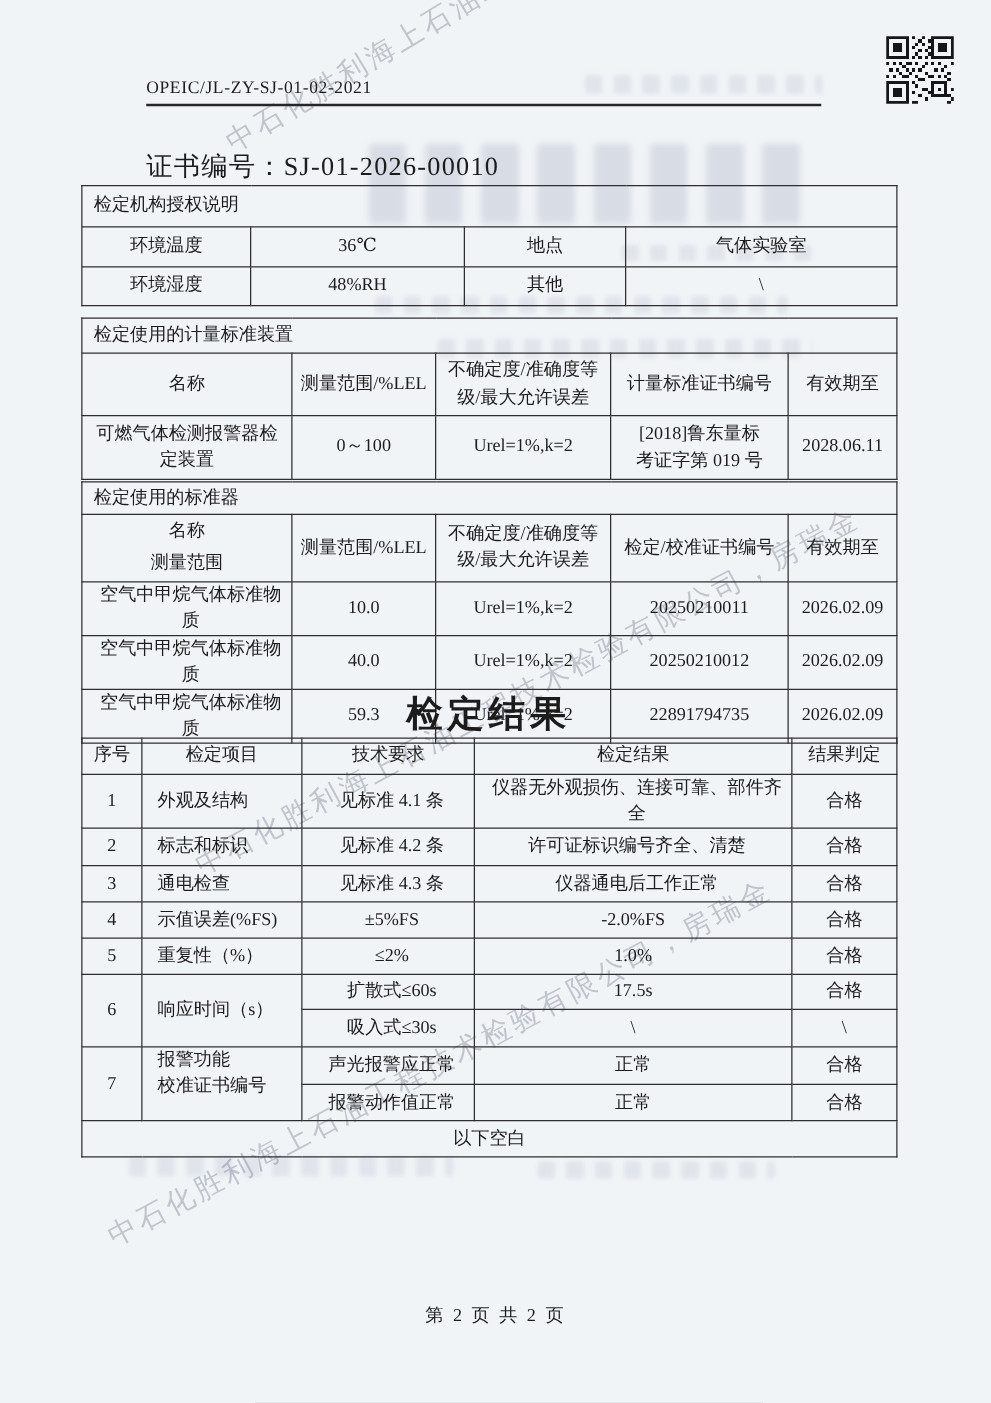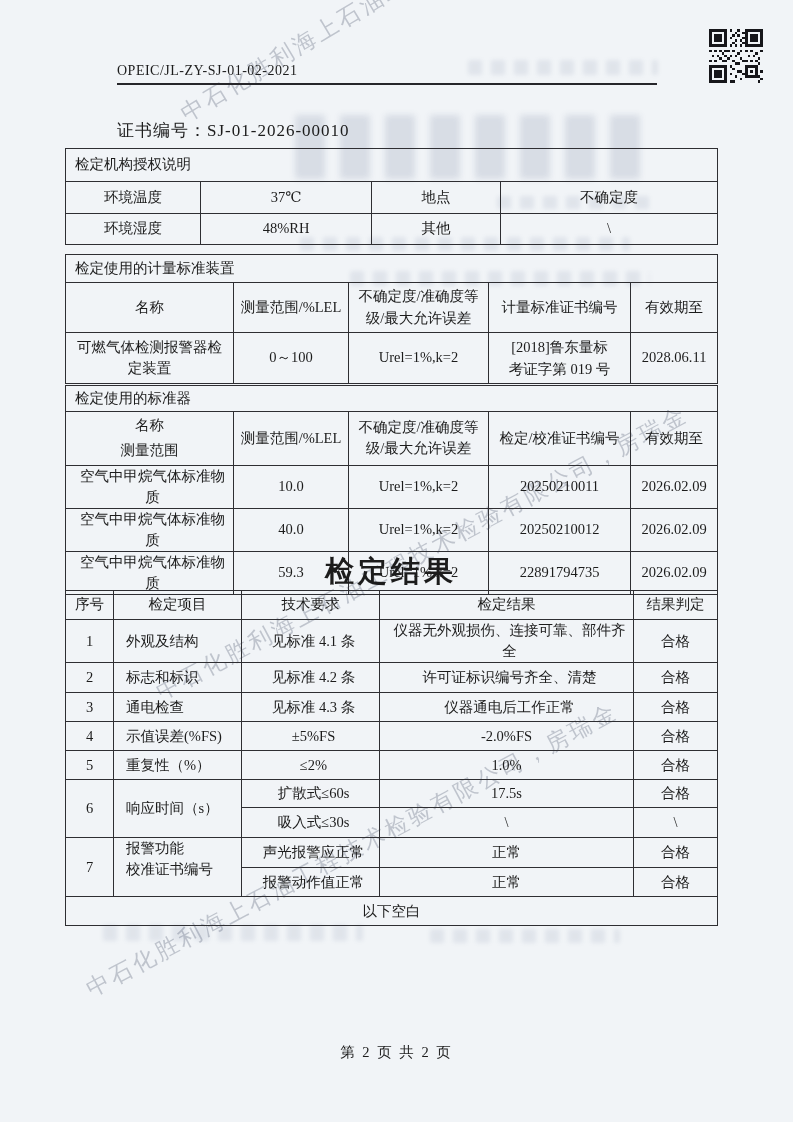--- a/index.html
+++ b/index.html
@@ -37,21 +37,21 @@
   }
   .doc-rule {
     position:absolute; left:117px; top:83px; width:540px; height:2px;
     background:#26262a;
   }
   .qr { position:absolute; left:709px; top:29px; width:54px; height:54px; }
   .qr rect { fill:#16161a; }
   .qr .w { fill:#f1f4f7; }
   .cert-line {
     position:absolute; left:117px; top:119px;
-    font-size:17px; letter-spacing:1px;text-align:center;
+    font-size:21px; letter-spacing:1px;text-align:center;
   }
   
   .tbl-wrap { position:absolute; left:65px; width:652px; }
   table {
     border-collapse:collapse; table-layout:fixed; width:652px;
     font-size:14.5px; color:#1c1c1c;
   }
   td {
     border:1.5px solid #2e2e32; text-align:center; vertical-align:middle;
     padding:0 4px; line-height:1.45; overflow:hidden;
@@ -187,23 +187,23 @@
           <col style="width:171px">
           <col style="width:129px">
           <col style="width:217px">
         </colgroup>
       <tbody>
           <tr class="h35">
             <td class="sec" colspan="4">检定机构授权说明</td>
           </tr>
       <tr class="h34">
         <td>环境温度</td>
-        <td>37℃</td>
+        <td>36℃</td>
         <td>地点</td>
-        <td>不确定度</td>
+        <td>气体实验室</td>
       </tr>
       <tr class="h33">
         <td>环境湿度</td>
         <td>48%RH</td>
         <td>其他</td>
         <td>\</td>
       </tr>
     </tbody>
       </table>
   </div>

